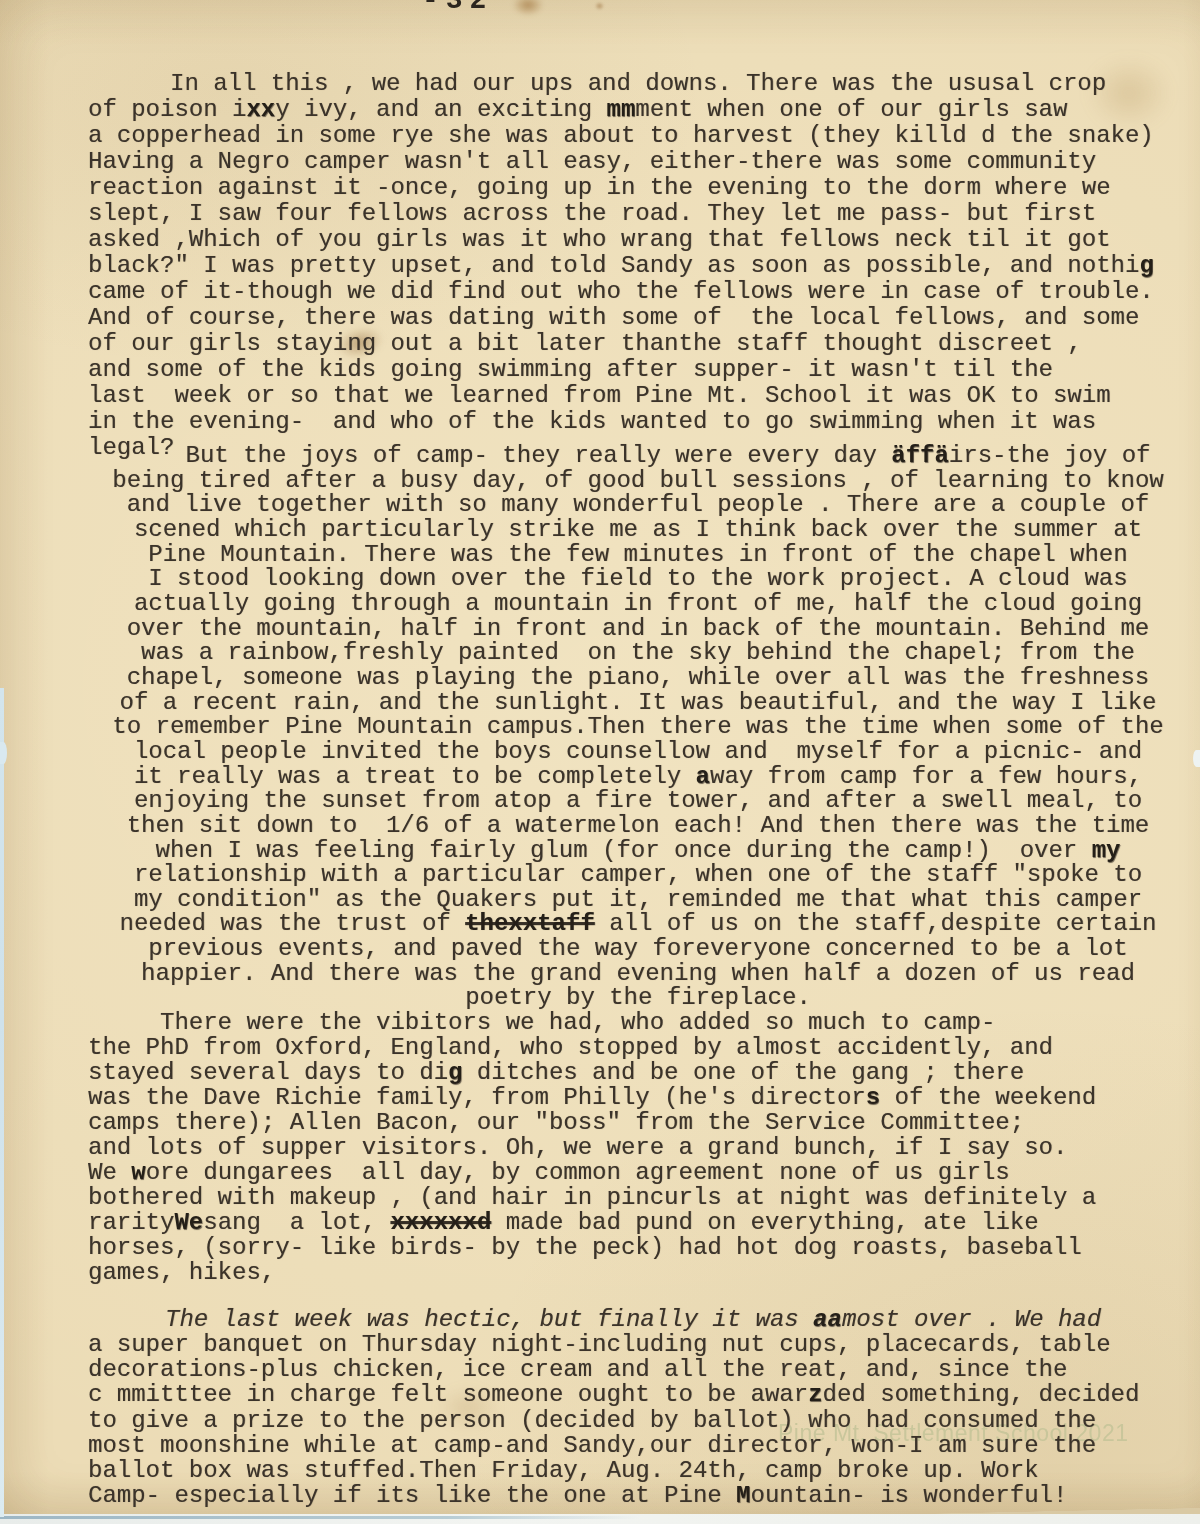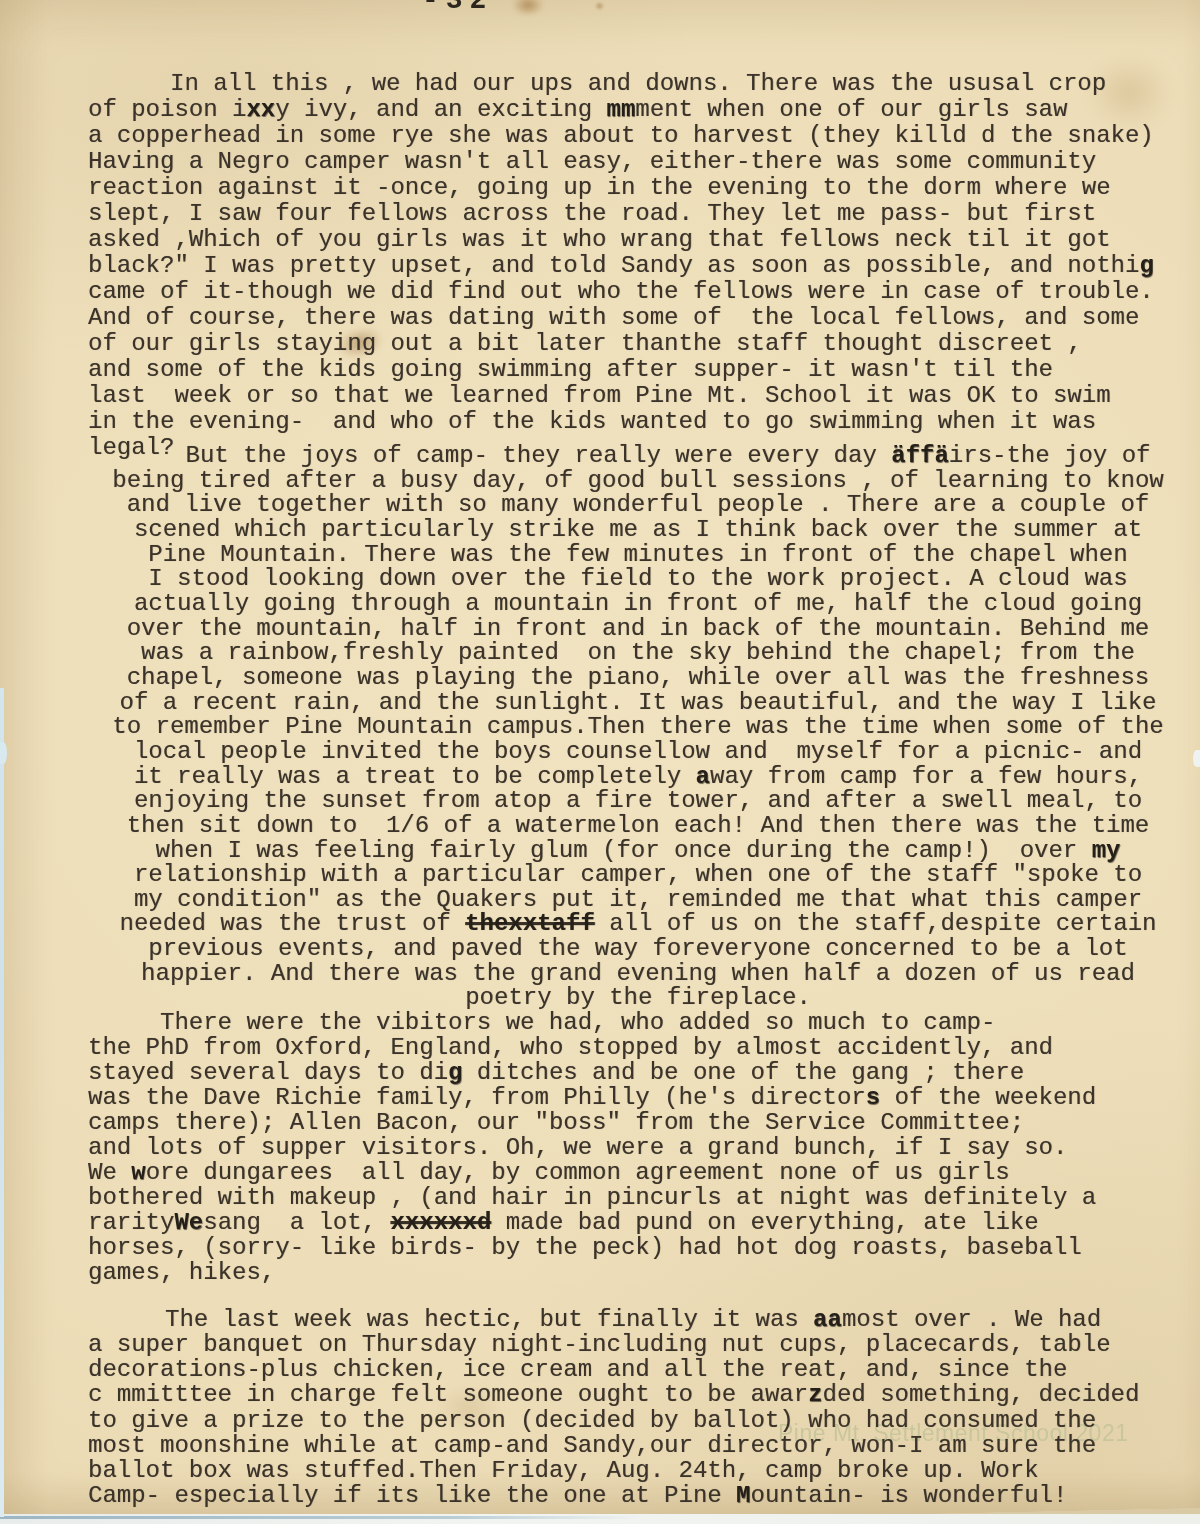--- a/index.html
+++ b/index.html
@@ -51,21 +51,21 @@
     text-shadow:0.4px 0.4px 0.7px rgba(52,44,34,0.45);}
   .para{position:absolute;left:88px;width:1100px;white-space:pre;}
   .tline{white-space:pre;}
   #p0{top:33px;line-height:26px;margin-top:38px;}
   #p1{top:444px;line-height:24.65px;text-align:center;}
   #p2{top:1010px;line-height:25px;}
   #p3{top:1307px;line-height:25.15px;}
   #p0 .tline:first-child{text-indent:82px;}
   #p1 .tline:first-child{text-indent:60px;}
   #p2 .tline:first-child{text-indent:72px;}
-  #p3 .tline:first-child{text-indent:77px;}
+  #p3 .tline:first-child{text-indent:77px;font-style:italic;}
   .typed .bold{font-weight:bold;color:#241f18;text-shadow:0.6px 0.6px 0.8px rgba(30,24,18,0.6);}
   .typed .strike{font-weight:bold;color:#241f18;text-decoration:line-through;
     text-decoration-thickness:3px;text-decoration-color:rgba(36,31,24,0.85);}
 
   
   #page-number{position:absolute;left:422px;top:-15px;font-family:"Liberation Mono","DejaVu Sans Mono",monospace;
     font-size:28px;font-weight:bold;color:#2c261f;letter-spacing:7px;}
 
   
   #watermark{position:absolute;left:778px;top:1420px;font-family:Liberation Sans, sans-serif;

